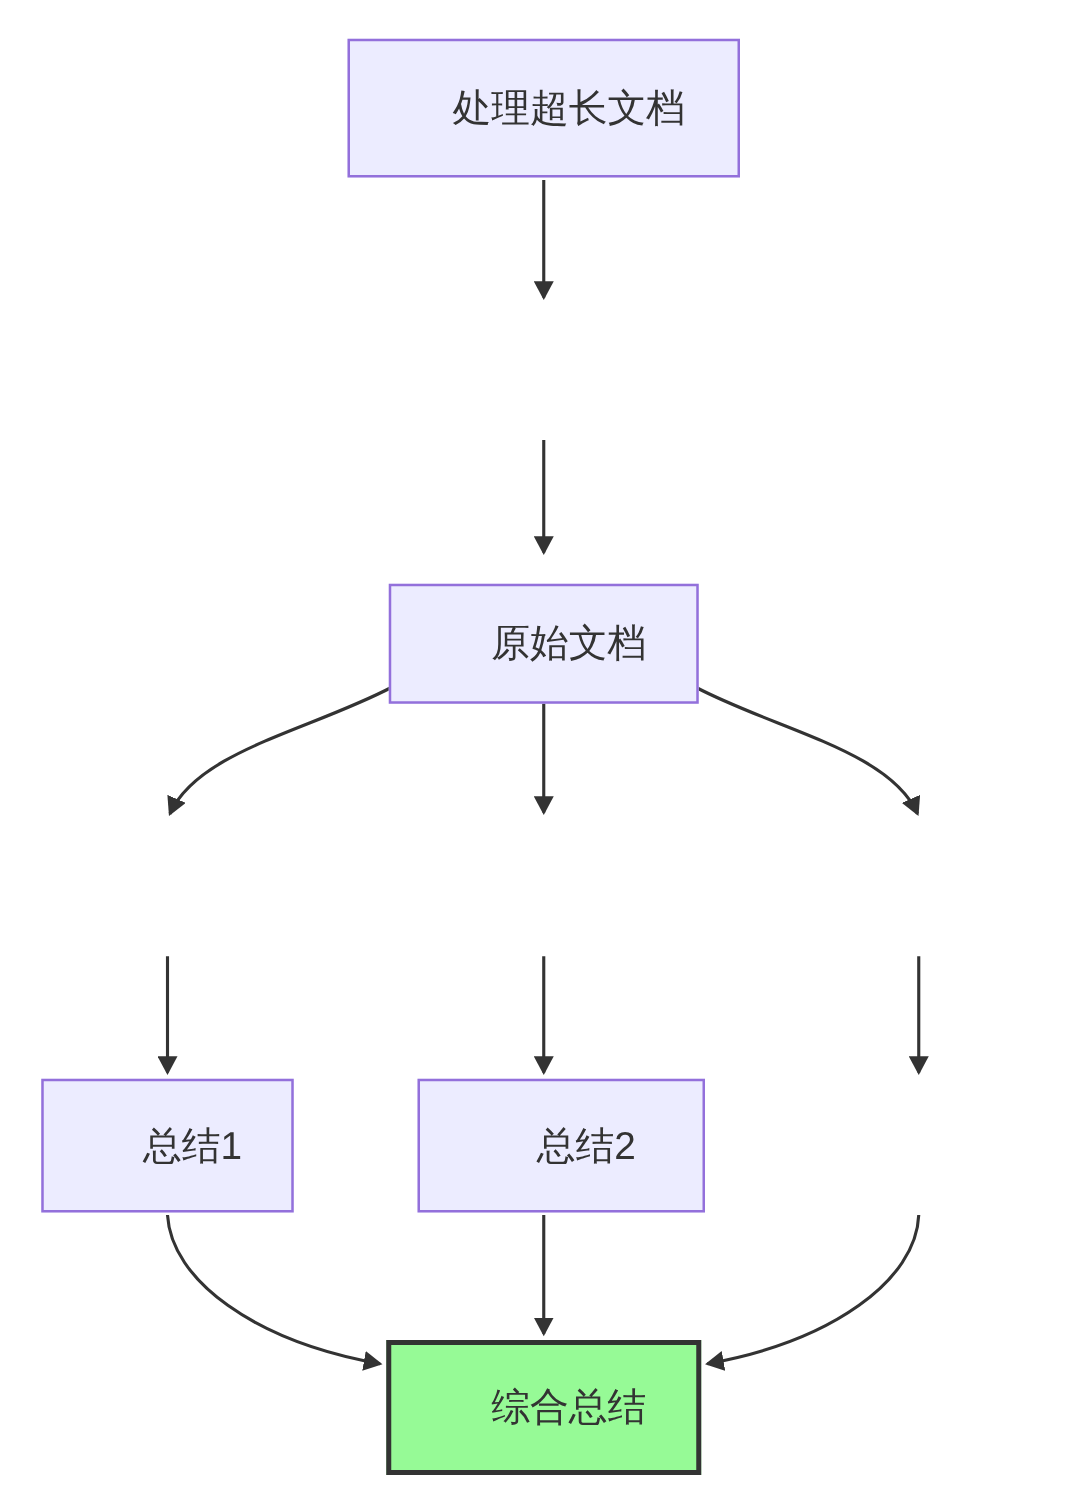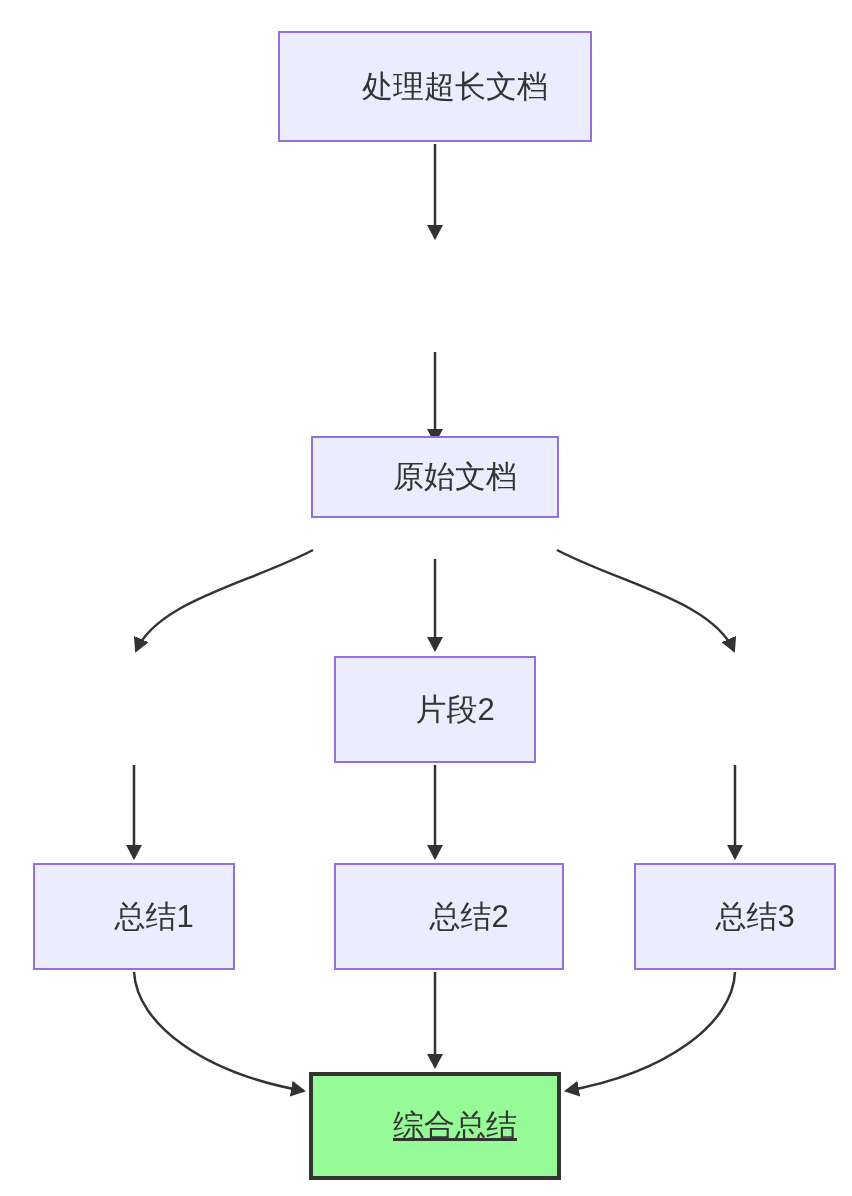--- a/index.html
+++ b/index.html
@@ -41,21 +41,20 @@
     border: 2px solid var(--node-border, #9370DB);
     padding-left: 40px;
   }
   .node.emphasis {
     background: var(--strategy-fill, #B8BBFA);
     border: 4px solid var(--strong-border, #333333);
   }
   .node.success {
     background: var(--final-fill, #96FA96);
     border: 4px solid var(--strong-border, #333333);
-    text-decoration: underline;
   }
   .node span {
     pointer-events: none;
   }
 </style>
 </head>
 <body>
 
 <div class="canvas">
 
@@ -76,39 +75,33 @@
     <path class="edge" d="M134,972 C137,1024 203,1073 304,1091" marker-end="url(#arrowhead)"></path>
     <path class="edge" d="M435,972 L435,1067" marker-end="url(#arrowhead)"></path>
     <path class="edge" d="M735,972 C733,1024 666,1073 566,1091" marker-end="url(#arrowhead)"></path>
   </svg>
 
   <div class="node" style="left:278px; top:31px; width:314px; height:111px;">
     <span>处理超长文档</span>
   </div>
 
 
-  <div class="node" style="left:311px; top:436px; width:248px; height:82px;">
+  <div class="node" style="left:311px; top:467px; width:248px; height:96px;">
     <span>原始文档</span>
   </div>
 
 
-  <div class="node" style="left:334px; top:656px; width:202px; height:107px;">
-    <span>片段2</span>
-  </div>
 
 
   <div class="node" style="left:33px; top:863px; width:202px; height:107px;">
     <span>总结1</span>
   </div>
 
   <div class="node" style="left:334px; top:863px; width:230px; height:107px;">
     <span>总结2</span>
   </div>
 
-  <div class="node" style="left:634px; top:863px; width:202px; height:107px;">
-    <span>总结3</span>
-  </div>
 
   <div class="node success" style="left:309px; top:1072px; width:252px; height:108px;">
     <span>综合总结</span>
   </div>
 
 </div>
 
 </body></html>

